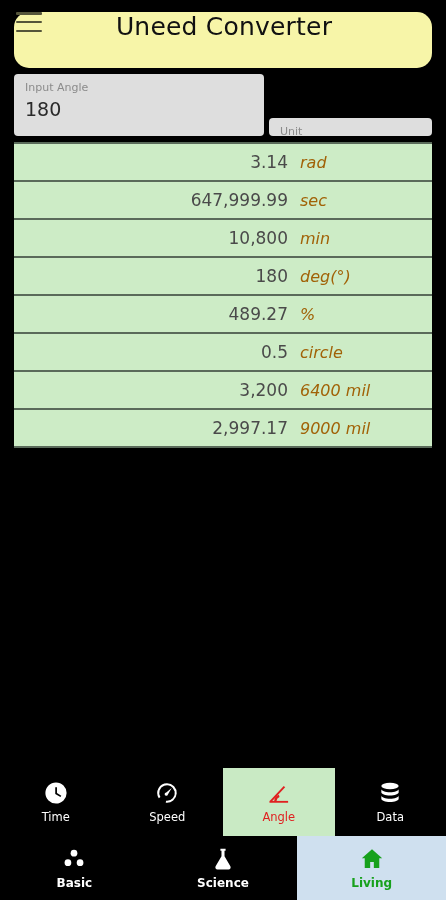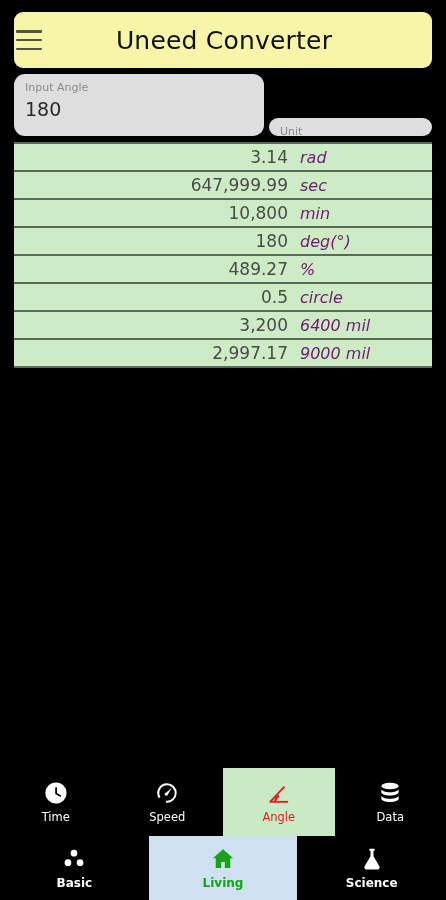--- a/index.html
+++ b/index.html
@@ -21,23 +21,23 @@
   }
 
   
   .titlebar {
     position: absolute;
     left: 14px;
     top: 12px;
     width: 418px;
     height: 56px;
     background: #f7f5a8;
-    border-radius: 9px;
-    display: flex;
-    align-items: center;
+    border-radius: 15px;
+    display: flex;
+    align-items: flex-start;
     box-sizing: border-box;
     padding: 0 2px;
   }
   .hamburger {
     width: 26px;
     height: 20px;
     display: flex;
     flex-direction: column;
     justify-content: space-between;
     flex: 0 0 auto;
@@ -66,21 +66,21 @@
     position: absolute;
     left: 14px;
     top: 74px;
     width: 418px;
     height: 62px;
     display: flex;
     gap: 5px;
   }
   .field {
     background: #dedede;
-    border-radius: 11px;
+    border-radius: 4px;
     box-sizing: border-box;
     padding: 7px 11px 0 11px;
     position: relative;
   }
   .field.value-field { flex: 0 0 250px; }
   .field.unit-field  { flex: 1 1 auto; margin-top: 44px; }
   .field-label {
     font-size: 11px;
     color: #8b8b8b;
     line-height: 13px;
@@ -111,21 +111,21 @@
   .results {
     position: absolute;
     left: 14px;
     top: 142px;
     width: 418px;
     background: #5a6a5a;
     padding: 2px 0;
     box-sizing: border-box;
   }
   .result-row {
-    height: 26px;
+    height: 36px;
     background: #cdecc6;
     display: flex;
     align-items: center;
     margin-bottom: 2px;
     box-sizing: border-box;
   }
   .result-row:last-child { margin-bottom: 0; }
   .res-value {
     flex: 0 0 286px;
     text-align: right;
@@ -133,21 +133,21 @@
     box-sizing: border-box;
     font-size: 17px;
     color: #4a4a4a;
     font-family: "DejaVu Sans", sans-serif;
   }
   .res-unit {
     flex: 1 1 auto;
     text-align: left;
     font-size: 16px;
     font-style: italic;
-    color: #701a75;
+    color: #a16207;
     font-family: "DejaVu Sans", sans-serif;
   }
 
   
   .nav-primary {
     position: absolute;
     left: 0;
     bottom: 64px;
     width: 446px;
     height: 68px;
@@ -304,31 +304,31 @@
       <div class="nav-item">
         <div class="ico">
           <svg width="26" height="26" viewBox="0 0 24 24" fill="#ffffff">
             <circle cx="12" cy="6.6" r="3.1"></circle>
             <circle cx="6.4" cy="15.4" r="3.1"></circle>
             <circle cx="17.6" cy="15.4" r="3.1"></circle>
           </svg>
         </div>
         <div class="lbl">Basic</div>
       </div>
+      <div class="nav-item">
+        <div class="ico">
+          <svg width="26" height="26" viewBox="0 0 24 24" fill="#ffffff">
+            <path d="M9.6 2.6h4.8v1.7h-1v5.2l5.4 9.3a1.9 1.9 0 01-1.65 2.85H6.85A1.9 1.9 0 015.2 18.8l5.4-9.3V4.3h-1z"></path>
+          </svg>
+        </div>
+        <div class="lbl">Science</div>
+      </div>
       <div class="nav-item active-blue">
         <div class="ico">
           <svg width="26" height="26" viewBox="0 0 24 24" fill="#17a11c">
             <path d="M12 3L2.6 11.3h2.7v9.1h5v-5.6h3.4v5.6h5v-9.1h2.7z"></path>
           </svg>
         </div>
         <div class="lbl">Living</div>
       </div>
-      <div class="nav-item">
-        <div class="ico">
-          <svg width="26" height="26" viewBox="0 0 24 24" fill="#ffffff">
-            <path d="M9.6 2.6h4.8v1.7h-1v5.2l5.4 9.3a1.9 1.9 0 01-1.65 2.85H6.85A1.9 1.9 0 015.2 18.8l5.4-9.3V4.3h-1z"></path>
-          </svg>
-        </div>
-        <div class="lbl">Science</div>
-      </div>
     </div>
 
 </div>
 
 </body></html>

